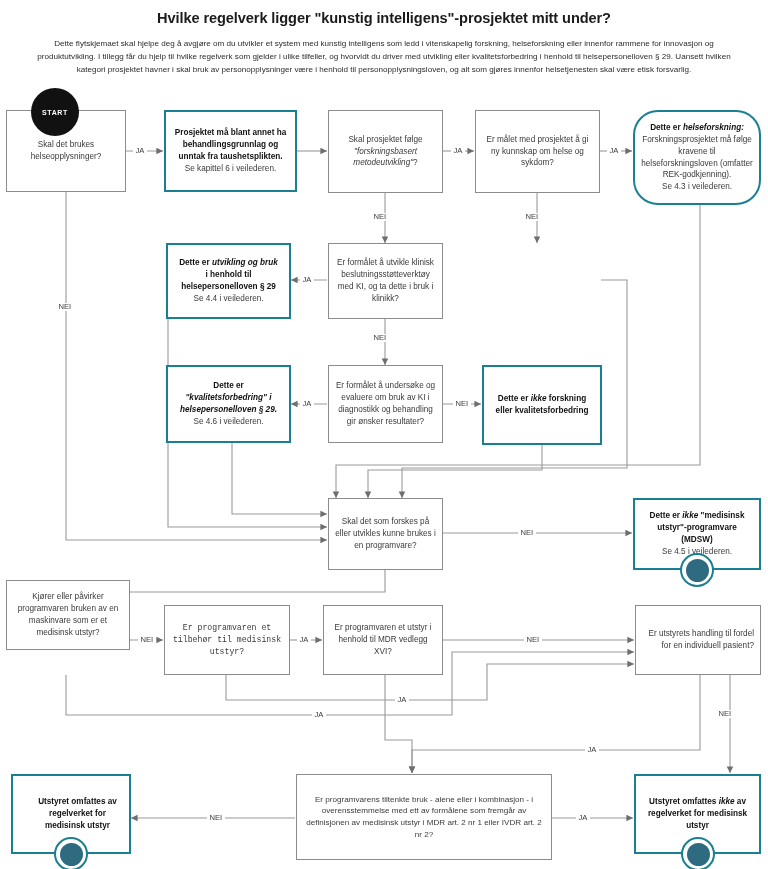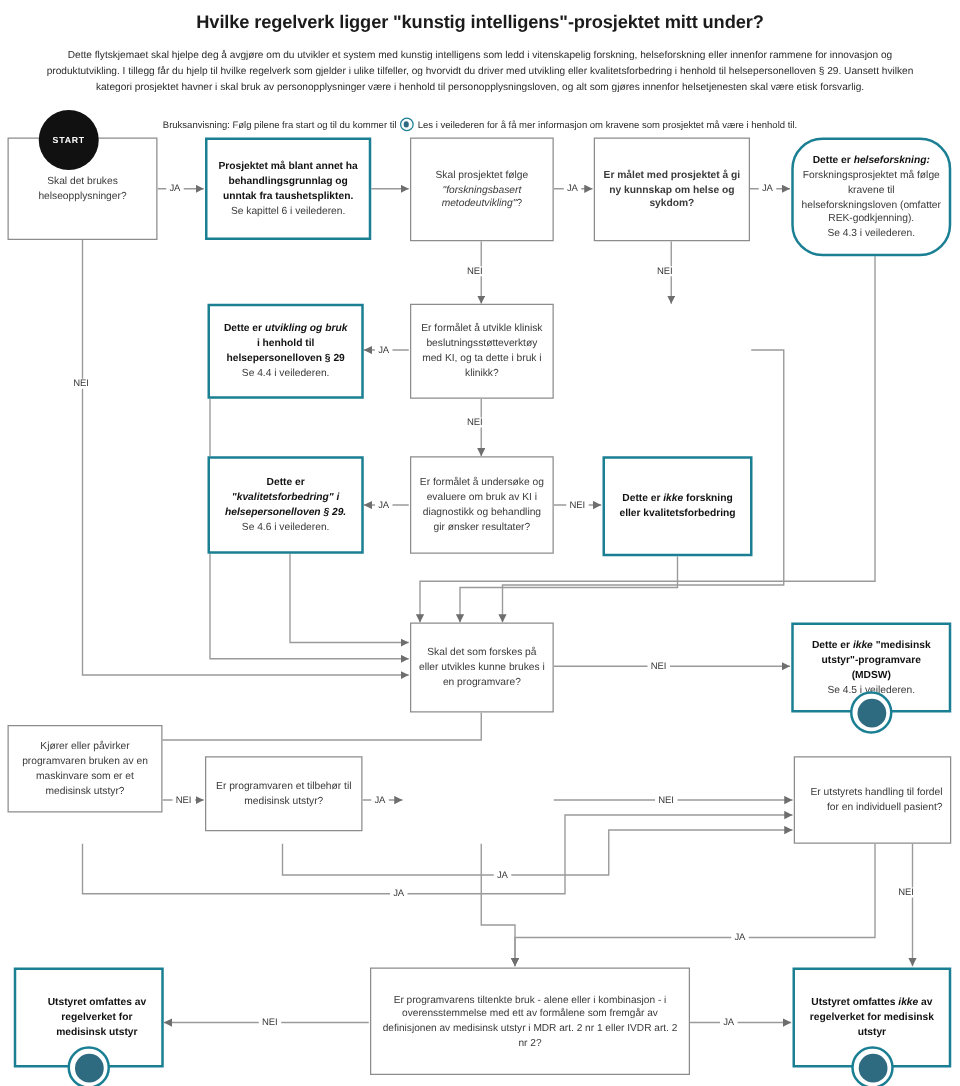--- a/index.html
+++ b/index.html
@@ -135,25 +135,20 @@
     z-index: 4;
     white-space: nowrap;
   }
 </style>
 </head>
 <body>
 
 <div id="header">
   <div id="title">Hvilke regelverk ligger "kunstig intelligens"-prosjektet mitt under?</div>
   <div id="intro">Dette flytskjemaet skal hjelpe deg å avgjøre om du utvikler et system med kunstig intelligens som ledd i vitenskapelig forskning, helseforskning eller innenfor rammene for innovasjon og produktutvikling. I tillegg får du hjelp til hvilke regelverk som gjelder i ulike tilfeller, og hvorvidt du driver med utvikling eller kvalitetsforbedring i henhold til helsepersonelloven § 29. Uansett hvilken kategori prosjektet havner i skal bruk av personopplysninger være i henhold til personopplysningsloven, og alt som gjøres innenfor helsetjenesten skal være etisk forsvarlig.</div>
-  <div id="usage-row">
-    <span>Bruksanvisning: Følg pilene fra start og til du kommer til</span>
-    <span class="legend-dot"></span>
-    <span>Les i veilederen for å få mer informasjon om kravene som prosjektet må være i henhold til.</span>
-  </div>
 </div>
 
 <div id="canvas">
 
   <svg id="wires" width="768" height="869">
     <defs>
       <marker id="ar" markerWidth="7" markerHeight="7" refX="6" refY="3" orient="auto">
         <path d="M0,0 L6,3 L0,6 z" fill="#6e6e6e"></path>
       </marker>
     </defs>
@@ -230,21 +225,21 @@
     </div>
   </div>
 
   <div class="node" style="left:328px; top:110px; width:115px; height:83px;">
     <div class="txt">
       <span>Skal prosjektet følge</span>
       <i>"forskningsbasert metodeutvikling"</i><span>?</span>
     </div>
   </div>
 
-  <div class="node" style="left:475px; top:110px; width:125px; height:83px;font-weight:bold;">
+  <div class="node" style="left:475px; top:110px; width:125px; height:83px;">
     <div class="txt"><span>Er målet med prosjektet å gi ny kunnskap om helse og sykdom?</span></div>
   </div>
 
   <div class="node teal" style="left:633px; top:110px; width:128px; height:95px;border-radius:25px;">
     <div class="txt">
       <b>Dette er</b>
       <b><i>helseforskning:</i></b><br>
       <span class="sub">Forskningsprosjektet må følge kravene til helseforskningsloven (omfatter REK-godkjenning).</span><br>
       <span class="sub">Se 4.3 i veilederen.</span>
     </div>
@@ -295,24 +290,27 @@
       <b>"medisinsk utstyr"-programvare (MDSW)</b><br>
       <span class="sub">Se 4.5 i veilederen.</span>
     </div>
   </div>
   <div class="end-dot" style="left:680px; top:553px;"></div>
 
   <div class="node" style="left:6px; top:580px; width:124px; height:70px;">
     <div class="txt"><span>Kjører eller påvirker programvaren bruken av en maskinvare som er et medisinsk utstyr?</span></div>
   </div>
 
-  <div class="node" style="left:164px; top:605px; width:126px; height:60px;">
+  <div class="node" style="left:164px; top:605px; width:126px; height:70px;font-family:Liberation Mono, monospace;">
     <div class="txt"><span>Er programvaren et tilbehør til medisinsk utstyr?</span></div>
   </div>
 
+  <div class="node" style="left:323px; top:605px; width:120px; height:70px;">
+    <div class="txt"><span>Er programvaren et utstyr i henhold til MDR vedlegg XVI?</span></div>
+  </div>
 
   <div class="node" style="left:635px; top:605px; width:126px; height:70px;text-align:right;">
     <div class="txt"><span>Er utstyrets handling til fordel for en individuell pasient?</span></div>
   </div>
 
   <div class="node" style="left:296px; top:774px; width:256px; height:86px; font-size:8.1px;">
     <div class="txt"><span>Er programvarens tiltenkte bruk - alene eller i kombinasjon - i overensstemmelse med ett av formålene som fremgår av definisjonen av medisinsk utstyr i MDR art. 2 nr 1 eller IVDR art. 2 nr 2?</span></div>
   </div>
 
   <div class="node teal" style="left:11px; top:774px; width:120px; height:80px;padding-left:19px;">

